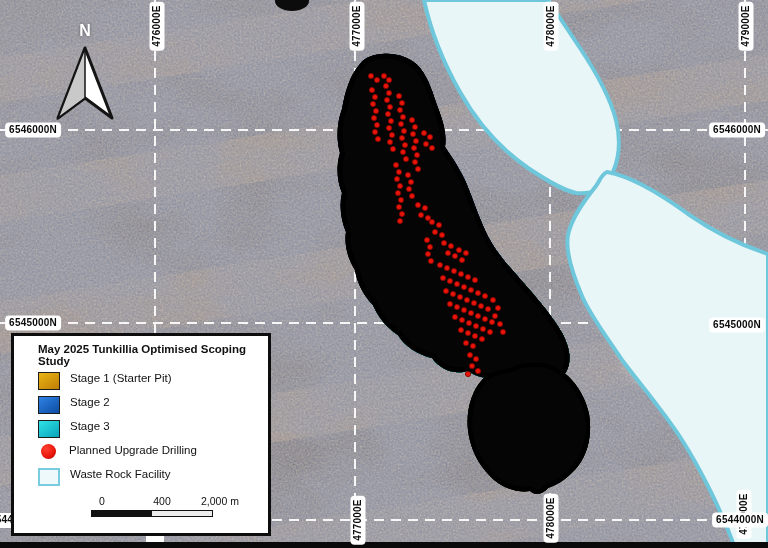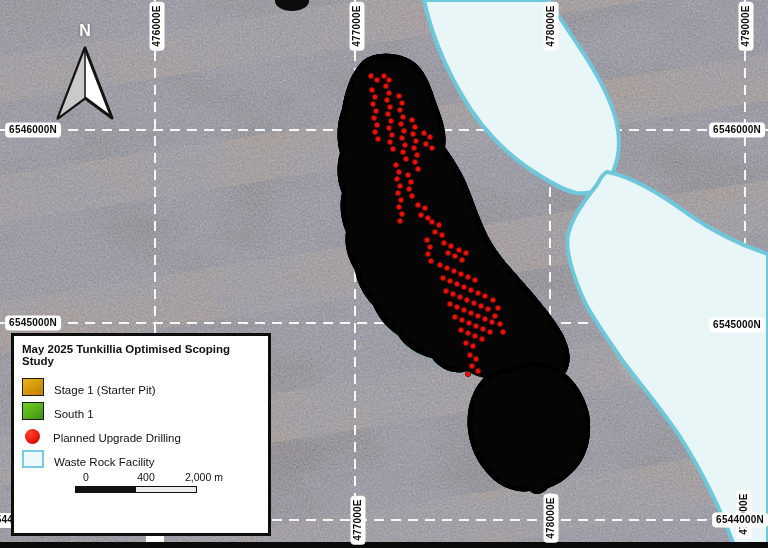--- a/index.html
+++ b/index.html
@@ -6,23 +6,23 @@
   #stage{position:relative;width:768px;height:548px;overflow:hidden;
          font-family:"Liberation Sans",sans-serif;background:#9b8d7c;}
   #stage svg{position:absolute;left:0;top:0;}
   .pill{position:absolute;z-index:5;background:#fff;color:#0a0a0a;
         font-size:10px;font-weight:600;line-height:12px;padding:1px 4px 2px;
         border-radius:4px;white-space:nowrap;letter-spacing:.2px;}
   #north{position:absolute;left:50px;top:22px;z-index:6;width:70px;height:100px;}
   #north .nlabel{position:absolute;left:0;top:0;width:70px;text-align:center;
         color:#fff;font-size:16px;font-weight:700;text-shadow:0 0 3px rgba(0,0,0,.45);}
   #legend{position:absolute;left:11px;top:333px;width:260px;height:203px;z-index:10;
-        background:#fff;border:3px solid #0d0d0d;box-sizing:border-box;padding:6px 8px 4px 8px;}
+        background:#fff;border:3px solid #0d0d0d;box-sizing:border-box;padding:6px 8px 4px 24px;}
   .legend-title{font-size:11.5px;font-weight:600;color:#111;margin:1px 0 5px 0;}
-  .lrow{display:flex;align-items:flex-end;gap:10px;height:24px;}
+  .lrow{display:flex;align-items:flex-start;gap:10px;height:24px;}
   .swatch{width:22px;height:18px;border:1.5px solid #1c1c1c;box-sizing:border-box;flex:0 0 auto;}
   .swatch.dot{width:15px;height:15px;border:none;border-radius:50%;margin:0 3px;}
   .llabel{font-size:11.5px;color:#111;}
   #scalebar{position:relative;height:30px;margin-top:3px;}
   #scalebar .tick{position:absolute;top:0;font-size:10.5px;color:#111;transform:translateX(-50%);}
   #sb-bar{position:absolute;left:53px;top:15px;width:120px;height:5px;border:1px solid #111;background:#ececec;}
   #sb-fill{position:absolute;left:0;top:0;width:50%;height:100%;background:#111;}
 </style>
 </head>
 <body>
@@ -399,22 +399,26 @@
     </svg>
   </div>
 
   <div id="legend">
     <div class="legend-title">May 2025 Tunkillia Optimised Scoping Study</div>
     <div class="lrow">
       <span class="swatch" id="sw0" style="background: linear-gradient(145deg, rgb(234, 181, 20), rgb(192, 125, 6));"></span>
       <span class="llabel">Stage 1 (Starter Pit)</span>
     </div>
     <div class="lrow">
-      <span class="swatch" id="sw3" style="background: linear-gradient(145deg, rgb(111, 209, 34), rgb(63, 144, 18));"></span>
-      <span class="llabel">South 1</span>
+      <span class="swatch" id="sw1" style="background: linear-gradient(145deg, rgb(47, 130, 230), rgb(12, 77, 162));"></span>
+      <span class="llabel">Stage 2</span>
+    </div>
+    <div class="lrow">
+      <span class="swatch" id="sw2" style="background: linear-gradient(145deg, rgb(47, 227, 230), rgb(10, 163, 186));"></span>
+      <span class="llabel">Stage 3</span>
     </div>
     <div class="lrow">
       <span class="swatch dot" id="sw5" style="background: radial-gradient(circle at 35% 30%, rgb(255, 64, 48), rgb(232, 21, 10) 60%, rgb(160, 3, 3));"></span>
       <span class="llabel">Planned Upgrade Drilling</span>
     </div>
     <div class="lrow">
       <span class="swatch" id="sw4" style="background: rgb(238, 249, 251); border: 2px solid rgb(121, 204, 223);"></span>
       <span class="llabel">Waste Rock Facility</span>
     </div>
     <div id="scalebar">

